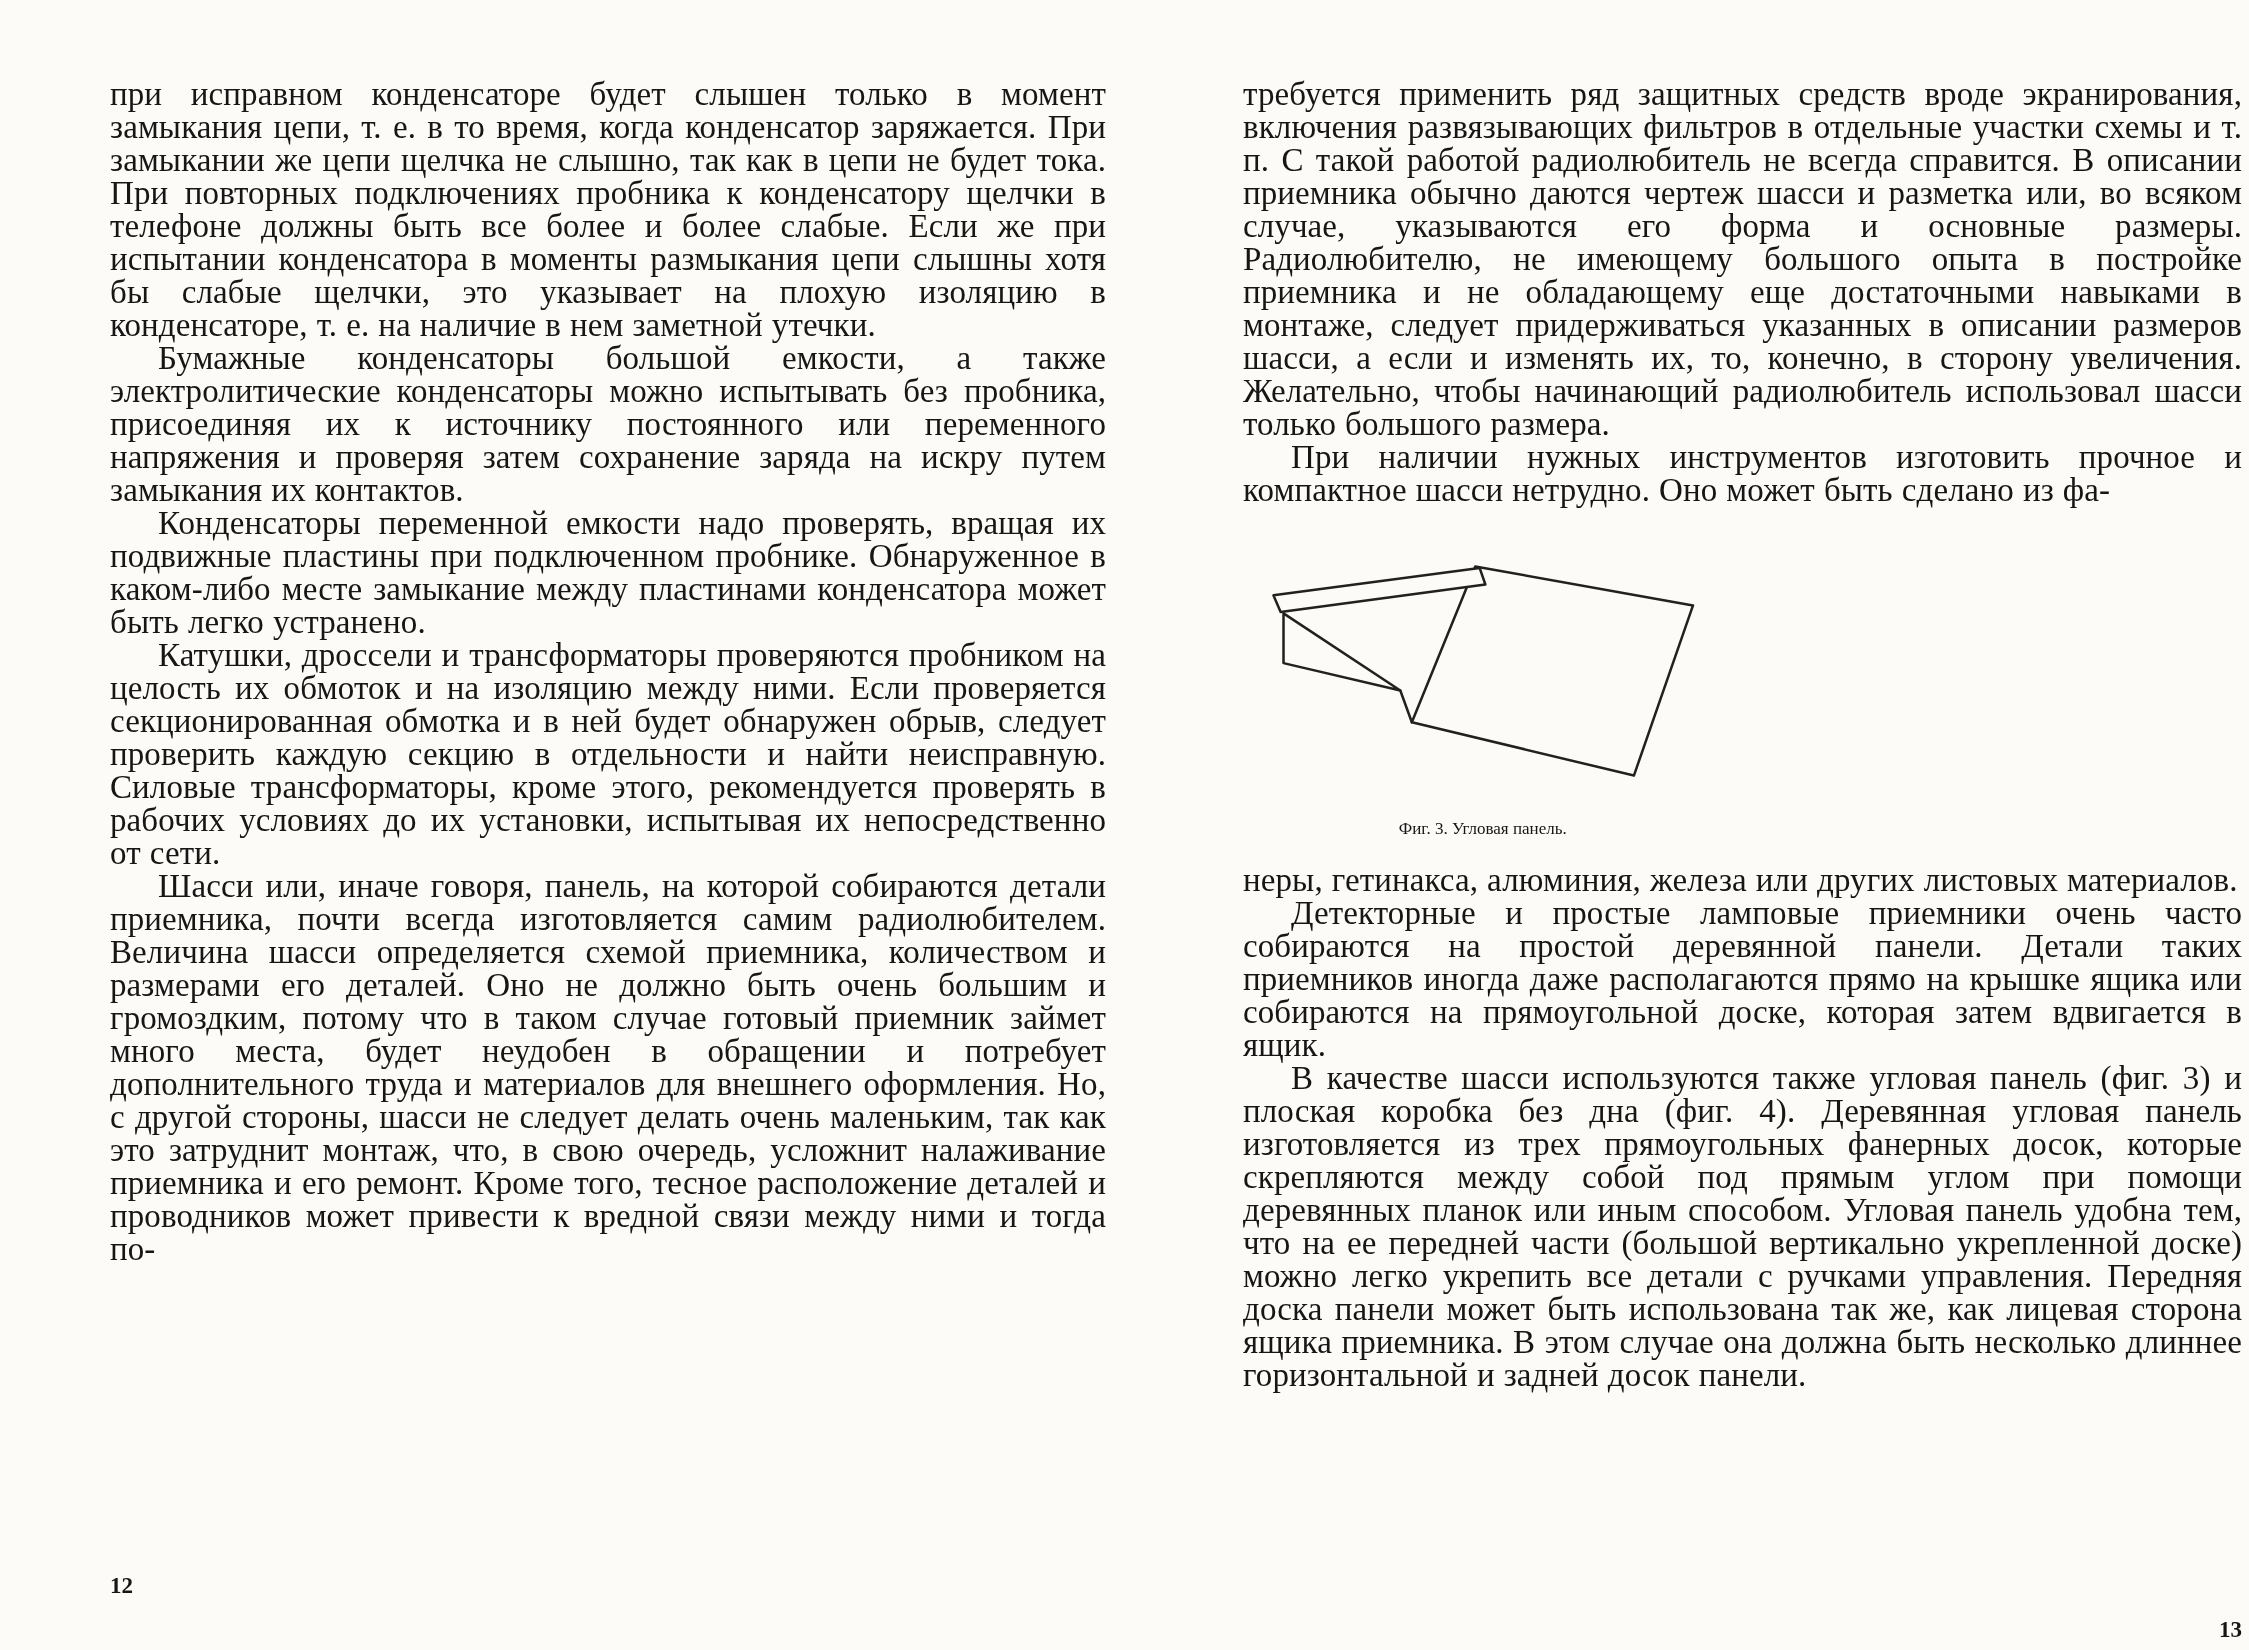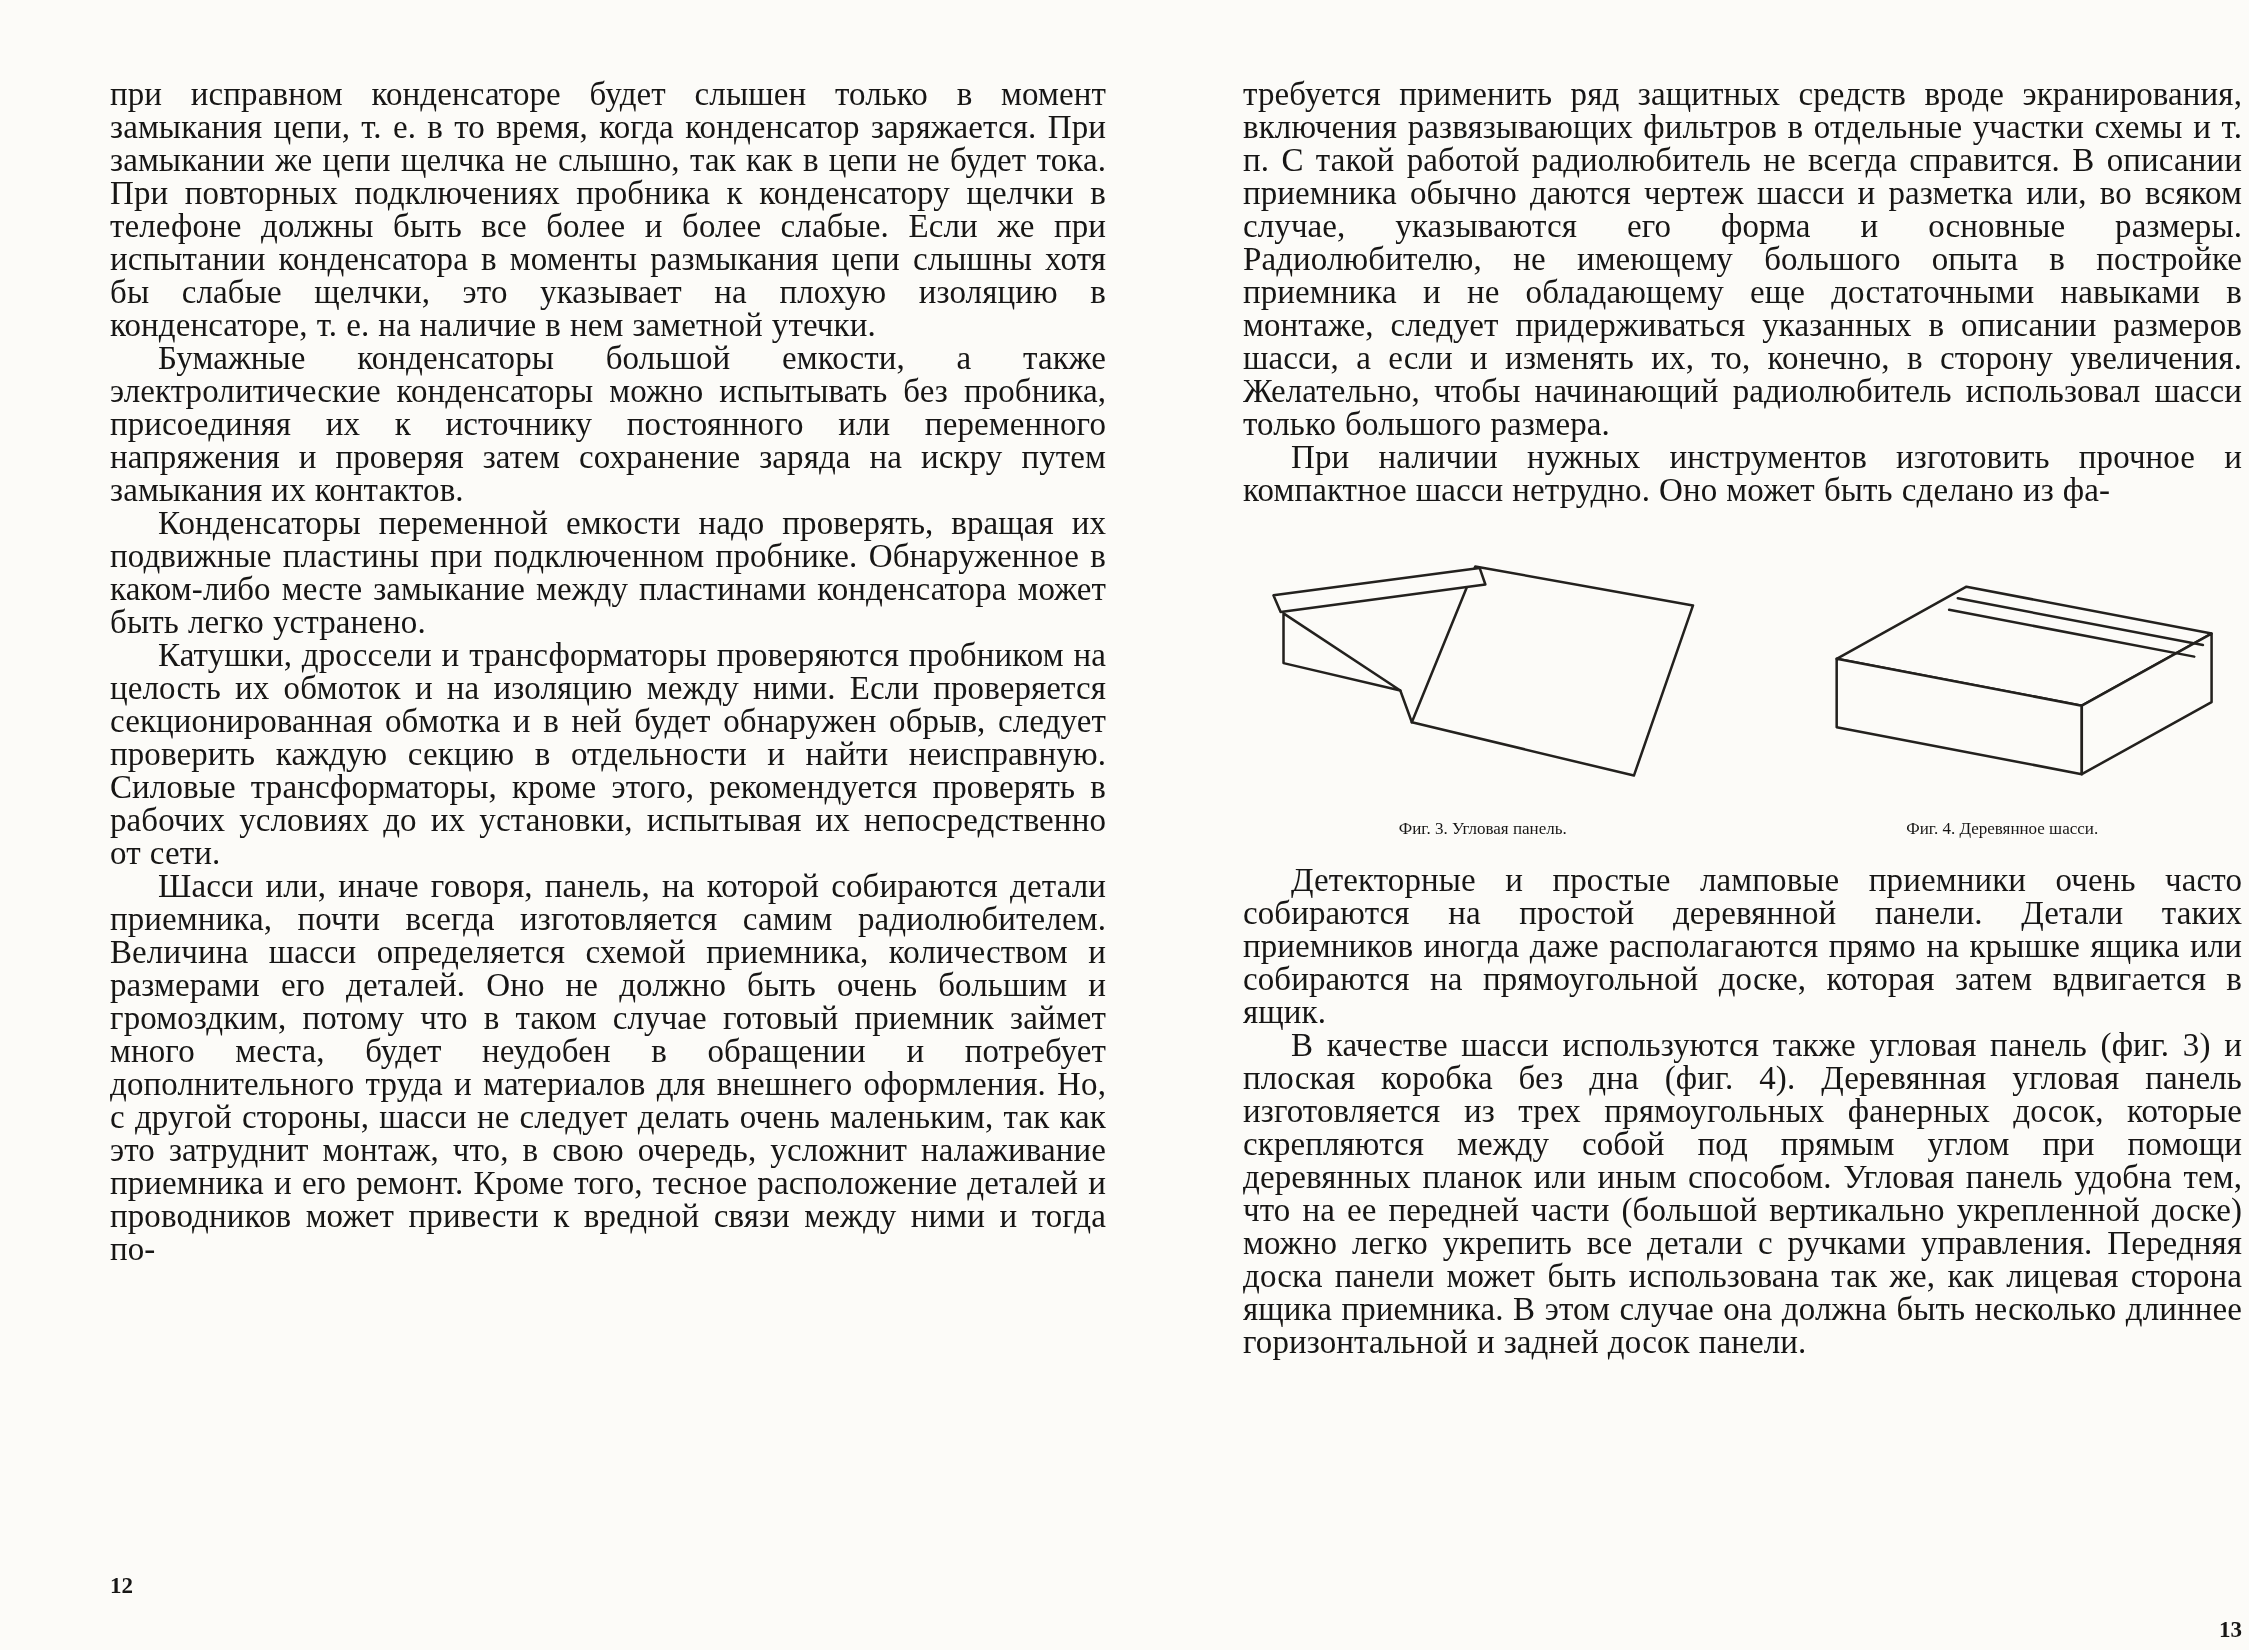--- a/index.html
+++ b/index.html
@@ -94,37 +94,24 @@
           <polygon points="300,42 602,96 520,332 212,258" fill="#fcfbf8"></polygon>
 
           <polygon points="20,82 306,44 314,67 30,105" fill="#fcfbf8"></polygon>
 
           <polygon points="34,107 196,214 34,176" fill="#fcfbf8"></polygon>
           <line x1="196" y1="214" x2="212" y2="258"></line>
         </svg>
         <figcaption>Фиг. 3. Угловая панель.</figcaption>
       </figure>
 
-      <figure>
-        <svg width="447" height="268" viewBox="0 0 620 360" fill="none" stroke="#23211e" stroke-width="3.5" stroke-linejoin="round" stroke-linecap="round">
-
-          <polygon points="80,170 260,70 600,135 420,235" fill="#fcfbf8"></polygon>
-
-          <polygon points="80,170 420,235 420,330 80,265" fill="#fcfbf8"></polygon>
-
-          <polygon points="420,235 600,135 600,230 420,330" fill="#fcfbf8"></polygon>
-
-          <line x1="248" y1="86" x2="588" y2="151"></line>
-          <line x1="236" y1="102" x2="576" y2="167"></line>
-        </svg>
-        <figcaption>Фиг. 4. Деревянное шасси.</figcaption>
-      </figure>
 
     </div>
 
+    <p class="noindent">неры, гетинакса, алюминия, железа или других листовых материалов.</p>
     <p class="indent">Детекторные и простые ламповые приемники очень часто собираются на простой деревянной панели. Детали таких приемников иногда даже располагаются прямо на крышке ящика или собираются на прямоугольной доске, которая затем вдвигается в ящик.</p>
     <p class="indent">В качестве шасси используются также угловая панель (фиг. 3) и плоская коробка без дна (фиг. 4). Деревянная угловая панель изготовляется из трех прямоугольных фанерных досок, которые скрепляются между собой под прямым углом при помощи деревянных планок или иным способом. Угловая панель удобна тем, что на ее передней части (большой вертикально укрепленной доске) можно легко укрепить все детали с ручками управления. Передняя доска панели может быть использована так же, как лицевая сторона ящика приемника. В этом случае она должна быть несколько длиннее горизонтальной и задней досок панели.</p>
 
     <div class="pagenum pn-right">13</div>
   </div>
 
 </div>
 
 
 </body></html>

